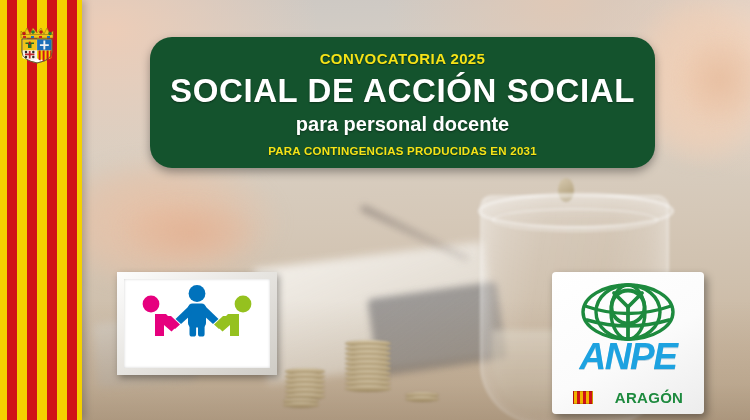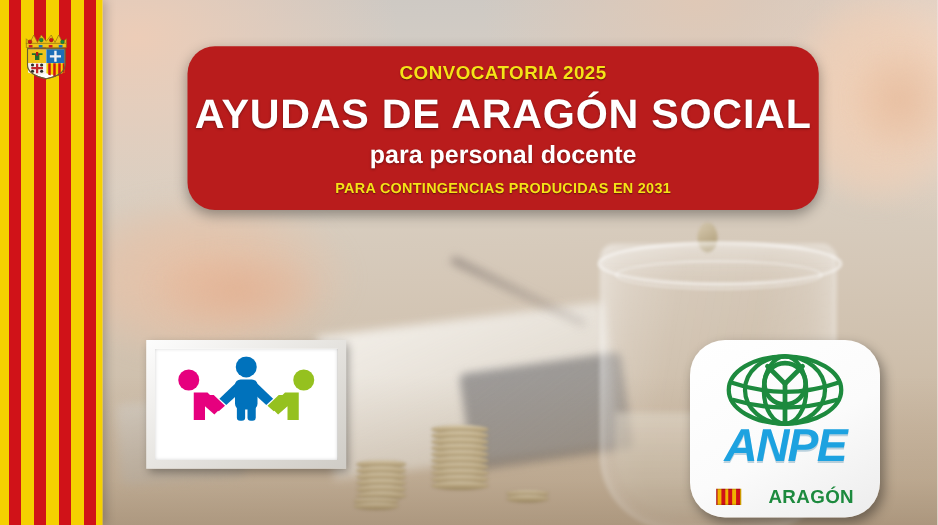--- a/index.html
+++ b/index.html
@@ -196,21 +196,21 @@
     position: absolute;
     left: 15px; top: 22px;
     width: 44px; height: 42px;
   }
 
   
   .banner {
     position: absolute;
     left: 150px; top: 37px;
     width: 505px; height: 131px;
-    background: #b91c1c;
+    background: #14532d;
     border-radius: 22px;
     box-shadow: 0 4px 10px rgba(0,0,0,0.35);
     display: flex;
     flex-direction: column;
     align-items: center;
     justify-content: center;
     padding-top: 2px;
     box-sizing: border-box;
   }
   .kicker {
@@ -276,21 +276,21 @@
     font-weight: bold;
     letter-spacing: -0.2px;
   }
 
   
   .anpe {
     position: absolute;
     left: 552px; top: 272px;
     width: 152px; height: 142px;
     background: linear-gradient(150deg, #ffffff 0%, #fbfbfb 55%, #ececec 100%);
-    border-radius: 28px;
+    border-radius: 4px;
     box-shadow: 3px 4px 9px rgba(0,0,0,0.38);
     overflow: hidden;
   }
   .anpe-globe {
     position: absolute;
     left: 50%; top: 7px;
     transform: translateX(-50%);
     width: 104px; height: 62px;
   }
   .anpe-word {
@@ -429,21 +429,21 @@
         <path d="M27.6 28.6 L29.6 28.6 L29.6 39.3 L27.6 38.9 Z" fill="#d01218"></path>
         <path d="M31.6 28.6 L33.6 28.6 L33.6 38 L31.6 38.8 Z" fill="#d01218"></path>
         <path d="M35.2 28.6 L36.6 28.6 L36.6 35.6 L35.2 36.5 Z" fill="#d01218"></path>
         <path d="M7 17 L37 17 L37 30 Q37 38 22 41 Q7 38 7 30 Z" fill="none" stroke="#6b5c30" stroke-width="0.9"></path>
       </g>
     </svg>
   </div>
 
   <div class="banner">
     <div class="kicker">CONVOCATORIA 2025</div>
-    <div class="main-title">AYUDAS DE ARAGÓN SOCIAL</div>
+    <div class="main-title">SOCIAL DE ACCIÓN SOCIAL</div>
     <div class="sub-title">para personal docente</div>
     <div class="footnote">PARA CONTINGENCIAS PRODUCIDAS EN 2031</div>
   </div>
 
   <div class="as-frame">
     <div class="as-inner">
       <svg class="as-figs" viewBox="0 0 120 52">
 
         <circle cx="14" cy="19" r="8.4" fill="#e6007e"></circle>
         <path d="M18 29 L18 51 L27 51 L27 40 L34.5 46.5 L40.5 40.5 L29 29 Z" fill="#e6007e"></path>

